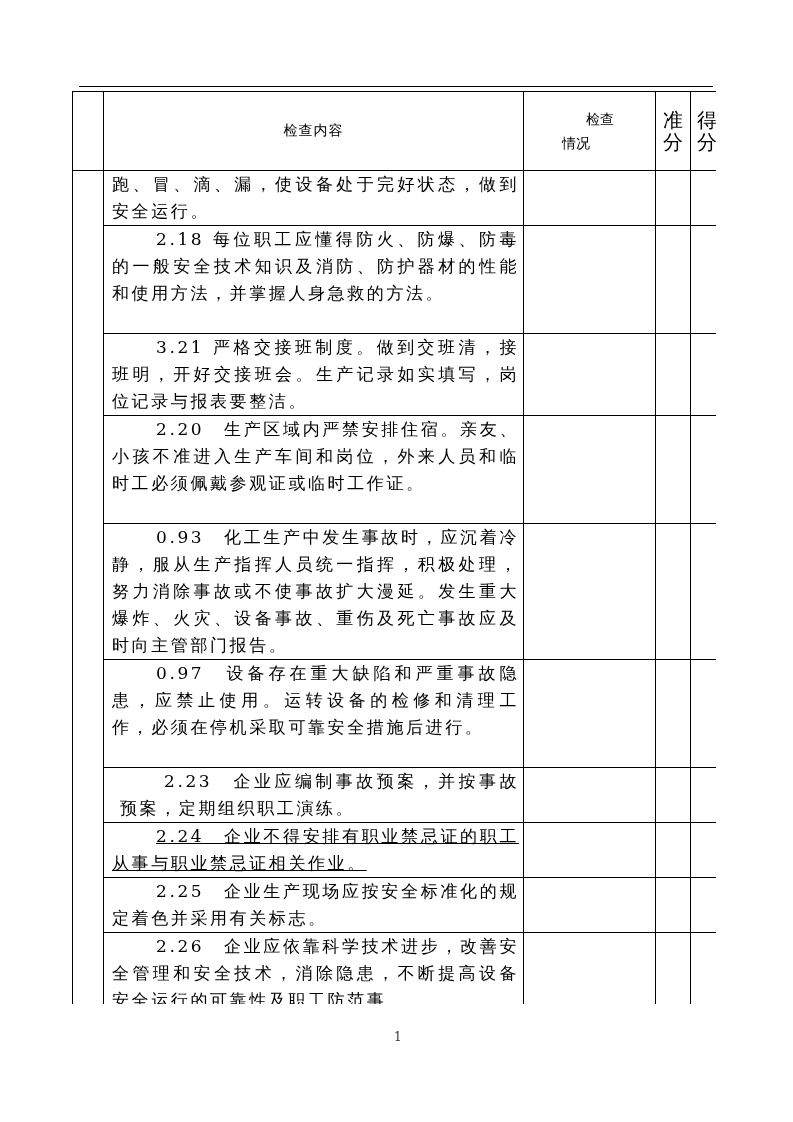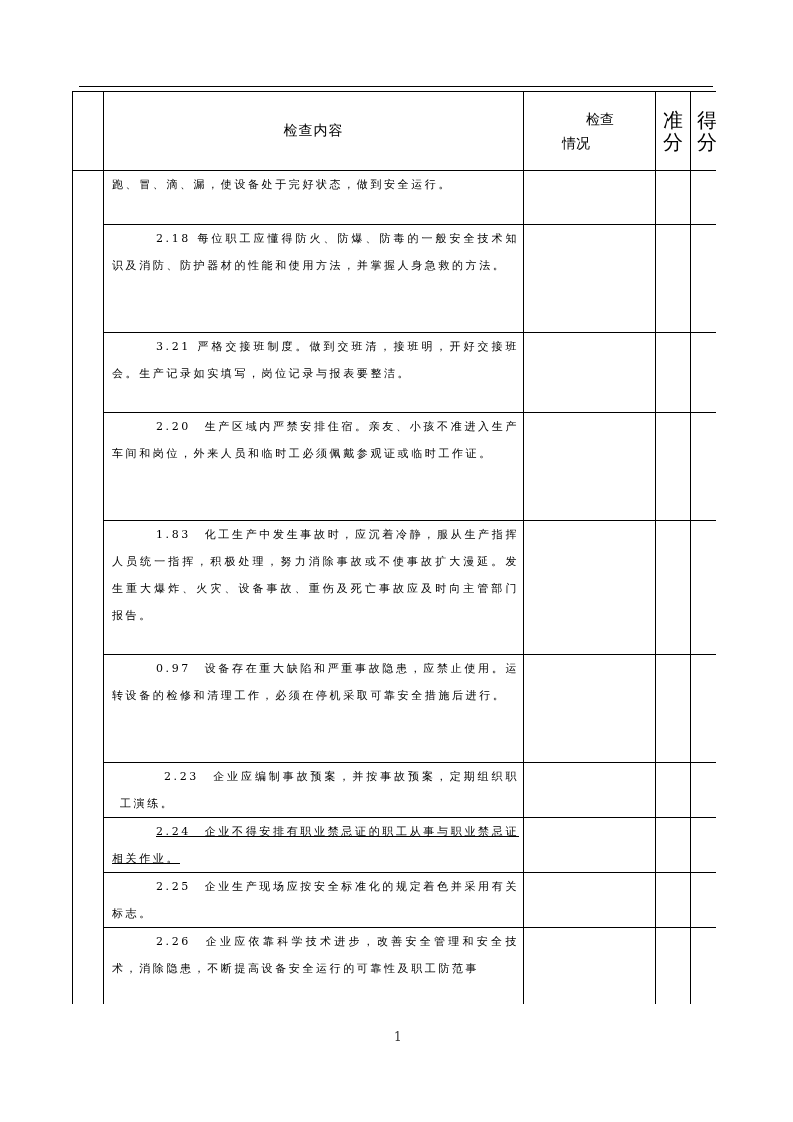--- a/index.html
+++ b/index.html
@@ -51,21 +51,21 @@
 
     tr.head th { height: 78px; vertical-align: middle; }
     .h-content { text-align: center; font-size: 14px; letter-spacing: 1px; }
     .h-status { font-size: 14px; line-height: 24px; padding-left: 38px !important; text-align: left; }
     .h-status .l1 { display: block; padding-left: 24px; }
     .h-status .l2 { display: block; }
     .h-narrow { font-size: 20px; line-height: 22px; text-align: center; white-space: normal; word-break: break-all; }
     .h-got { text-align: left; padding-left: 6px !important; }
 
     td.content {
-      font-size: 11px;
+      font-size: 17px;
       line-height: 27px;
       padding: 0 4px 0 8px !important;
       letter-spacing: 2.6px;
       text-align: justify;
       word-break: break-all;
     }
     td.content .indent { padding-left: 44px; }
     td.idx { border-bottom: none; }
 
     .page-number {
@@ -130,21 +130,21 @@
         <tr style="height: 108px;">
           <td class="content">
             <div class="indent" style="display: block; padding-left: 0px; text-indent: 44px;">2.20　生产区域内严禁安排住宿。亲友、小孩不准进入生产车间和岗位，外来人员和临时工必须佩戴参观证或临时工作证。</div>
           </td>
           <td></td>
           <td></td>
           <td></td>
         </tr>
         <tr style="height: 134px;">
           <td class="content">
-            <div class="indent" style="display: block; padding-left: 0px; text-indent: 44px;">1.83　化工生产中发生事故时，应沉着冷静，服从生产指挥人员统一指挥，积极处理，努力消除事故或不使事故扩大漫延。发生重大爆炸、火灾、设备事故、重伤及死亡事故应及时向主管部门报告。</div>
+            <div class="indent" style="display: block; padding-left: 0px; text-indent: 44px;">0.93　化工生产中发生事故时，应沉着冷静，服从生产指挥人员统一指挥，积极处理，努力消除事故或不使事故扩大漫延。发生重大爆炸、火灾、设备事故、重伤及死亡事故应及时向主管部门报告。</div>
           </td>
           <td></td>
           <td></td>
           <td></td>
         </tr>
         <tr style="height: 108px;">
           <td class="content">
             <div class="indent" style="display: block; padding-left: 0px; text-indent: 44px;">0.97　设备存在重大缺陷和严重事故隐患，应禁止使用。运转设备的检修和清理工作，必须在停机采取可靠安全措施后进行。</div>
           </td>
           <td></td>

